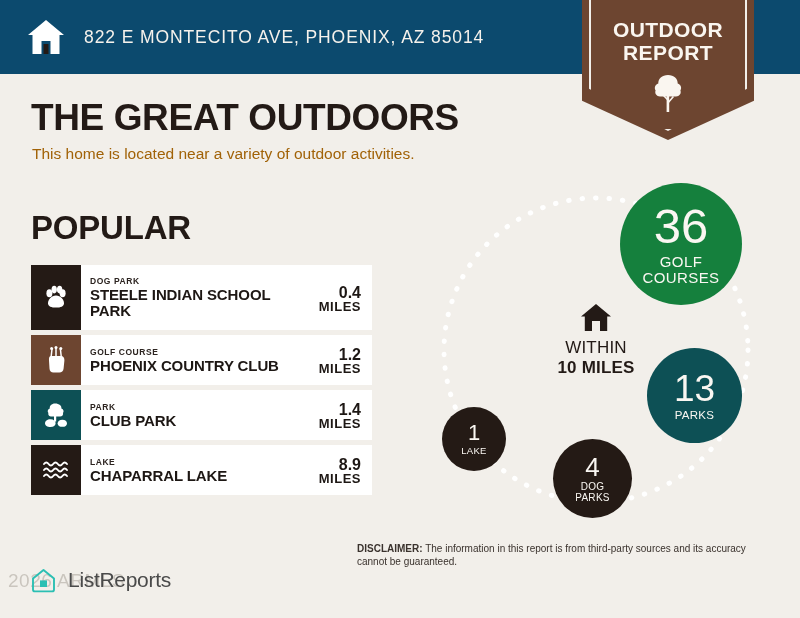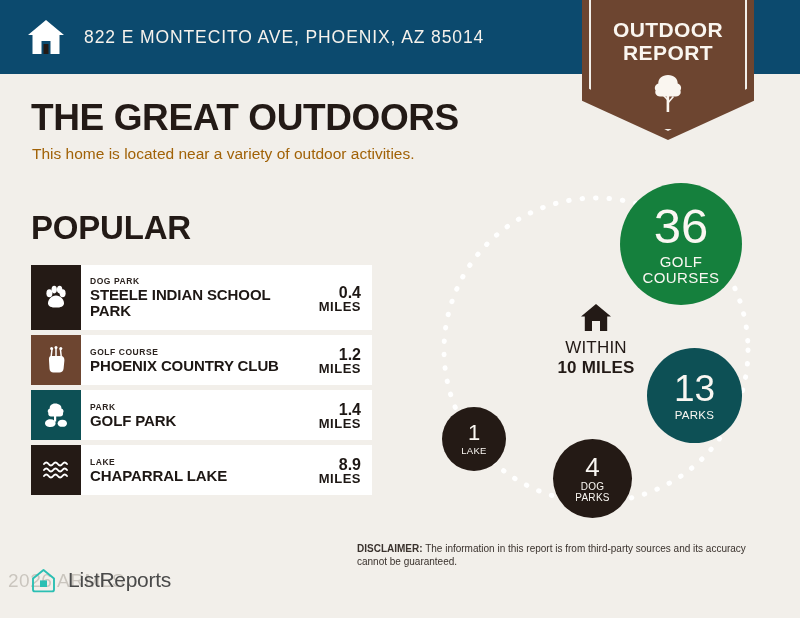--- a/index.html
+++ b/index.html
@@ -394,21 +394,21 @@
     <div class="poi-icon-box" style="background:#0d5055">
       <svg width="28" height="26" viewBox="0 0 28 26">
         <path d="M13 1.6 C9.6 1.6 7.4 4 7.8 6.6 C5.6 7.2 5.2 9.6 6.4 11 C5.8 12.8 7.4 14.6 9.6 14.6 L18 14.6 C20.2 14.6 21.6 12.8 21 11 C22.2 9.6 21.6 7.2 19.4 6.6 C19.8 4 17.4 1.6 13 1.6 Z" fill="#ffffff"></path>
         <rect x="12" y="12.6" width="2.2" height="7" fill="#ffffff"></rect>
         <path d="M8.4 17.2 C5.2 17.2 3 19 3 21.2 C3 23.4 5.2 25 8.4 25 C11.6 25 13.6 23.4 13.6 21.2 C13.6 19 11.6 17.2 8.4 17.2 Z" fill="#ffffff"></path>
         <path d="M20.4 17.8 C17.6 17.8 15.6 19.4 15.6 21.4 C15.6 23.4 17.6 24.8 20.4 24.8 C23.2 24.8 25 23.4 25 21.4 C25 19.4 23.2 17.8 20.4 17.8 Z" fill="#ffffff"></path>
       </svg>
     </div>
     <div class="poi-mid">
       <div class="poi-cat">PARK</div>
-      <div class="poi-name">GOLF PARK</div>
+      <div class="poi-name">CLUB PARK</div>
     </div>
     <div class="poi-right">
       <div class="poi-dist">1.4</div>
       <div class="poi-unit">MILES</div>
     </div>
   </div>
 
   <div class="poi-row">
     <div class="poi-icon-box" style="background:#241a15">
       <svg width="30" height="22" viewBox="0 0 30 22">

